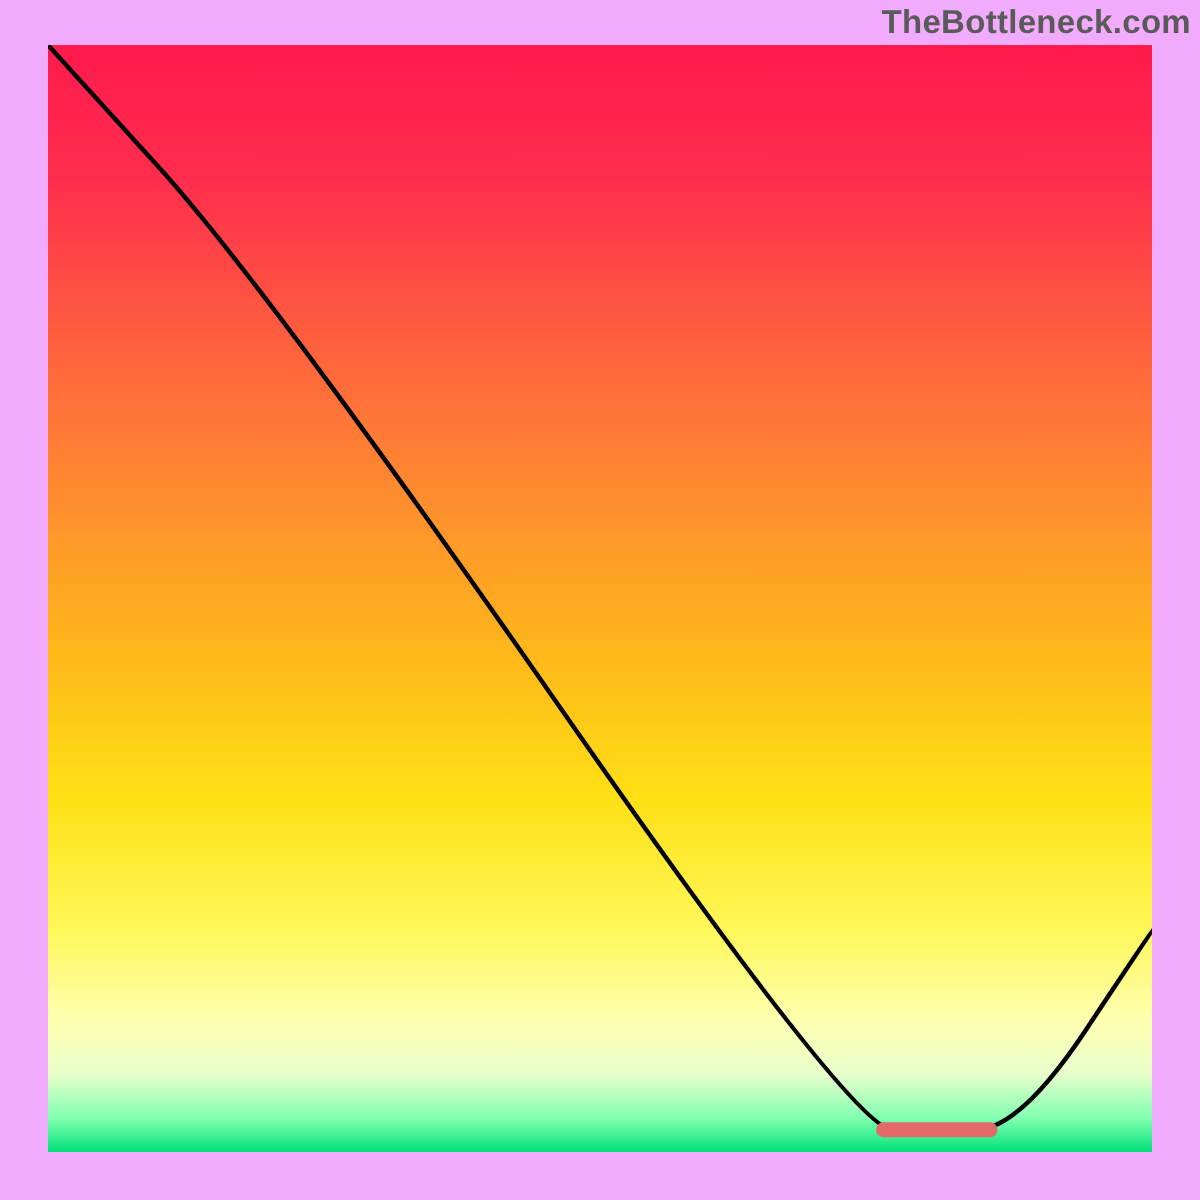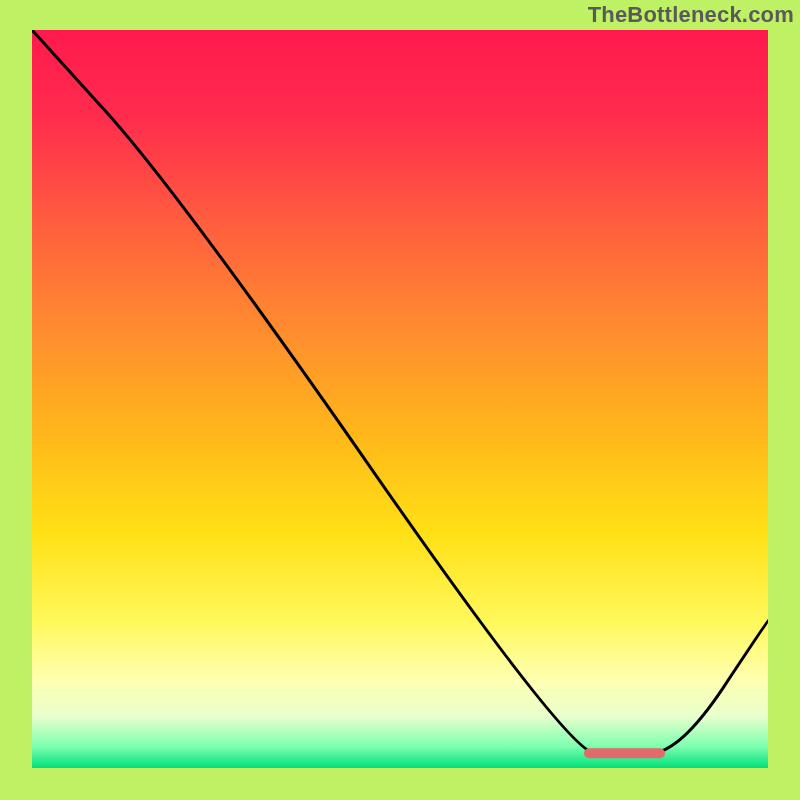--- a/index.html
+++ b/index.html
@@ -8,21 +8,21 @@
     width: 800px;
     height: 800px;
     background: #000000;
     overflow: hidden;
     font-family: Arial, Helvetica, sans-serif;
   }
   .container {
     position: relative;
     width: 800px;
     height: 800px;
-    background: #bef264;
+    background: #f0abfc;
     text-align: right;
   }
   .watermark {
     position: absolute;
     top: 2px;
     right: 6px;
     font-size: 22px;
     font-weight: 600;
     color: #5a5a5a;
     user-select: none;

